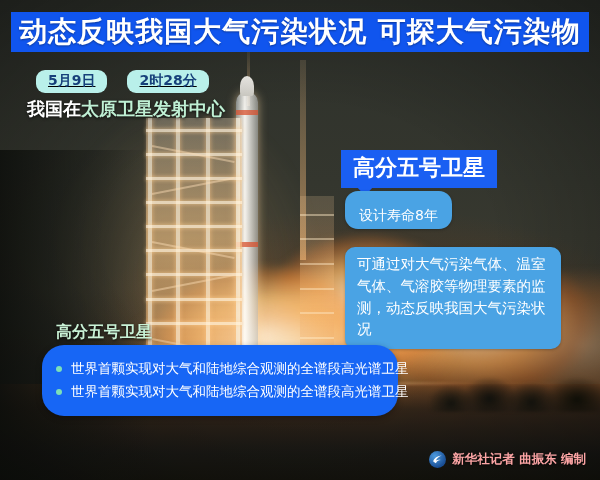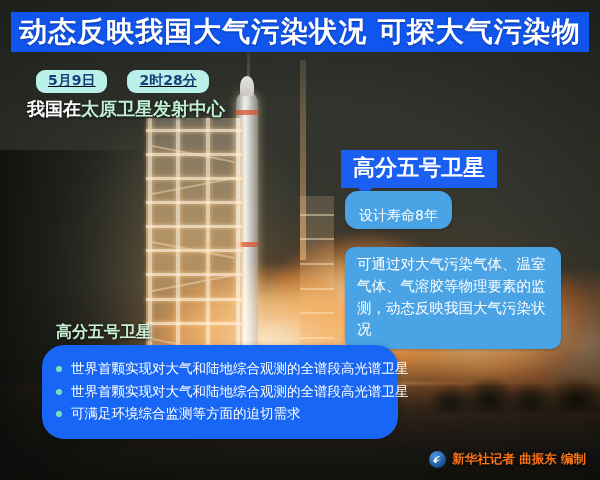--- a/index.html
+++ b/index.html
@@ -185,21 +185,21 @@
     padding-left:15px; position:relative; margin:3px 0; white-space:nowrap;
   }
   .list-panel li::before{
     content:""; position:absolute; left:0; top:7px;
     width:6px; height:6px; border-radius:50%; background:#7ce0b8;
   }
 
   .credit{
     position:absolute; right:14px; bottom:12px;
     display:flex; align-items:center; gap:6px;
-    color:#f97316; font-size:12.5px; font-weight:bold;
+    color:#fca5a5; font-size:12.5px; font-weight:bold;
     text-shadow:0 1px 3px rgba(0,0,0,.85); white-space:nowrap;
   }
   .credit .logo{
     width:17px; height:17px; border-radius:50%;
     background:radial-gradient(circle at 35% 30%,#4d9bdf,#1a4f96 70%);
     display:flex; align-items:center; justify-content:center;
     flex:0 0 17px;
   }
 </style>
 </head>
@@ -277,21 +277,20 @@
   <div class="sat-box">高分五号卫星</div>
 
   <div class="pill p1">设计寿命8年</div>
 
   <div class="block">可通过对大气污染气体、温室气体、气溶胶等物理要素的监测，动态反映我国大气污染状况</div>
 
   <div class="list-head">高分五号卫星</div>
   <ul class="list-panel">
     <li>世界首颗实现对大气和陆地综合观测的全谱段高光谱卫星</li>
     <li>世界首颗实现对大气和陆地综合观测的全谱段高光谱卫星</li>
-    <li>可满足环境综合监测等方面的迫切需求</li>
   </ul>
 
   <div class="credit">
     <span class="logo">
       <svg width="13" height="13" viewBox="0 0 24 24" aria-hidden="true">
         <path d="M4 15c3-7 9-10 16-10-5 1-9 4-11 9 3-2 6-2 9-1-4 0-7 2-9 6-2-2-4-3-5-4z" fill="#ffffff"></path>
       </svg>
     </span>
     <span>新华社记者 曲振东 编制</span>
   </div>

